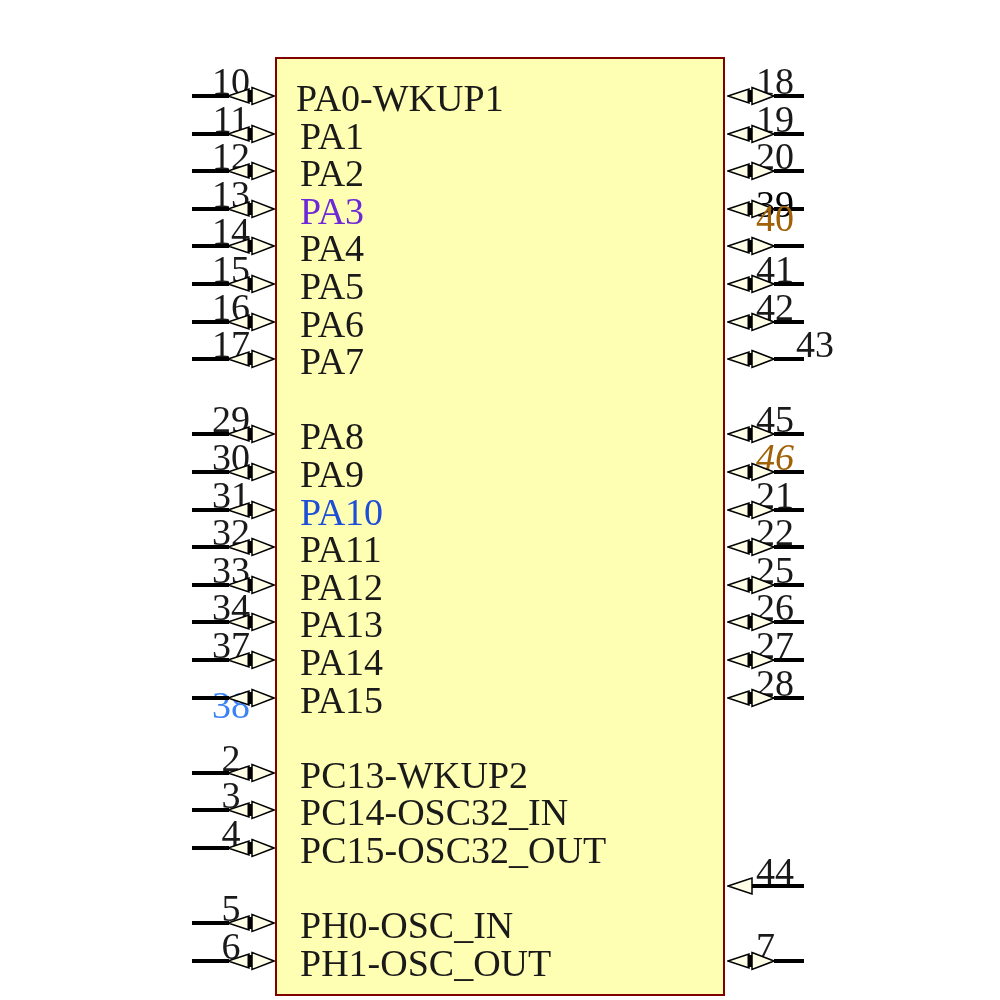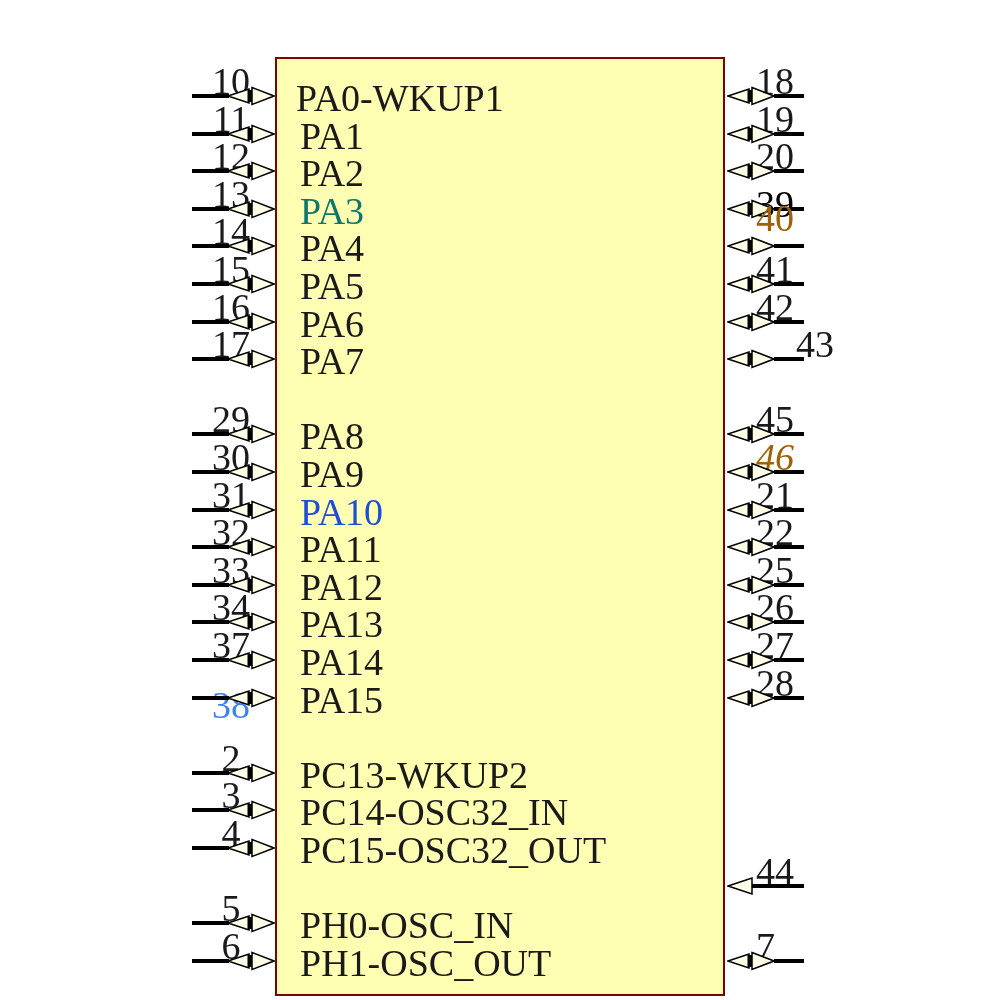--- a/index.html
+++ b/index.html
@@ -98,21 +98,21 @@
       <div class="pin">
         <div class="pin-number left" style="color: rgb(26, 26, 26); top: 212.8px; left: 231px;">13</div>
         <div class="wire" style="background: rgb(0, 0, 0); top: 206.8px; left: 192px; width: 37px;"></div>
         <div class="glyph" style="left: 227px; top: 197.8px;">
           <svg class="glyph" width="48" height="22" viewBox="0 0 48 22">
             <polygon points="1,11 22,4 22,18" fill="#FFFFE8" stroke="#000000" stroke-width="1.5"></polygon>
             <polygon points="25,2.5 47,11 25,19.5" fill="#FFFFE8" stroke="#000000" stroke-width="1.5"></polygon>
             <rect x="20.5" y="5" width="4.5" height="12" fill="#000000"></rect>
           </svg>
         </div>
-        <div class="pin-label left" style="color: #0f766e; top: 208.8px; left: 300px;">PA3</div>
+        <div class="pin-label left" style="color: #6d28d9; top: 208.8px; left: 300px;">PA3</div>
       </div>
       <div class="pin">
         <div class="pin-number left" style="color: rgb(26, 26, 26); top: 250.4px; left: 231px;">14</div>
         <div class="wire" style="background: rgb(0, 0, 0); top: 244.4px; left: 192px; width: 37px;"></div>
         <div class="glyph" style="left: 227px; top: 235.4px;">
           <svg class="glyph" width="48" height="22" viewBox="0 0 48 22">
             <polygon points="1,11 22,4 22,18" fill="#FFFFE8" stroke="#000000" stroke-width="1.5"></polygon>
             <polygon points="25,2.5 47,11 25,19.5" fill="#FFFFE8" stroke="#000000" stroke-width="1.5"></polygon>
             <rect x="20.5" y="5" width="4.5" height="12" fill="#000000"></rect>
           </svg>

